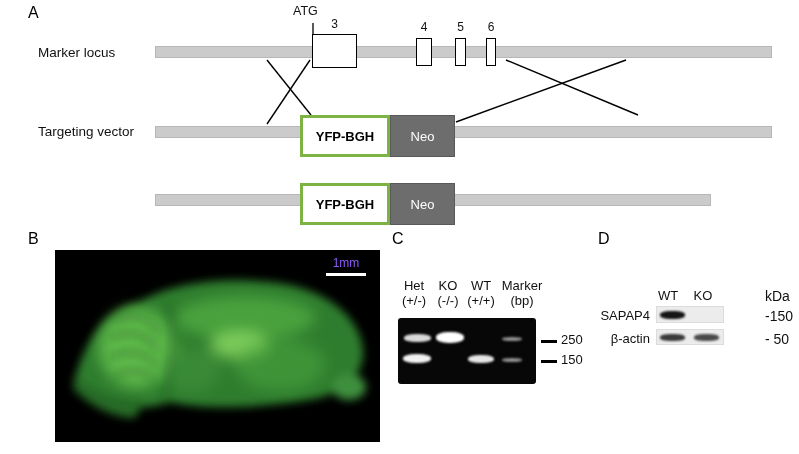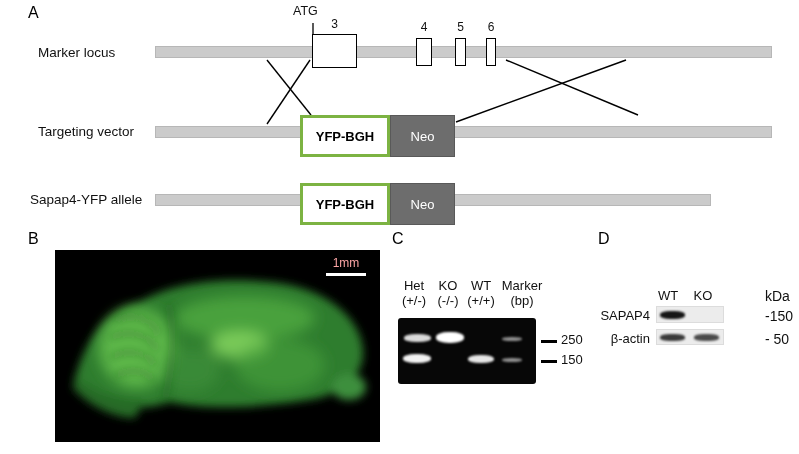--- a/index.html
+++ b/index.html
@@ -11,21 +11,21 @@
   .bar{background:#cbcbcb;border:1px solid #b7b7b7;box-sizing:border-box;height:12px;}
   .exon{background:#ffffff;border:1.5px solid #000;box-sizing:border-box;}
   .exon-num{font-size:12px;text-align:center;}
   .atg{font-size:12.5px;}
   .gene-box{box-sizing:border-box;display:flex;align-items:center;justify-content:center;
             font-size:13px;height:42px;}
   .yfp{background:#ffffff;border:3px solid #7cb342;font-weight:bold;color:#000;}
   .darkbox{background:#6d6d6d;color:#fff;border:1px solid #595959;}
   .pgk{font-size:12px;}
   .photo{background:#000;}
-  .scalebar-label{color:#fca5a5;font-size:12px;text-align:center;}
+  .scalebar-label{color:#8b5cf6;font-size:12px;text-align:center;}
   .scalebar-line{background:#fff;height:3px;}
   .lane{position:absolute;text-align:center;font-size:13px;line-height:15px;white-space:nowrap;}
   .gel{background:#070707;border-radius:3px;}
   .band{position:absolute;background:#fff;border-radius:45%;filter:blur(1.2px);}
   .marker-dash{background:#000;height:2.5px;}
   .marker-num{font-size:13px;}
   .strip{background:#ececec;border:1px solid #dcdcdc;box-sizing:border-box;}
   .blot-band{position:absolute;border-radius:40%;filter:blur(0.8px);}
   .blot-label{font-size:13px;text-align:right;white-space:nowrap;}
   .size-label{font-size:14px;white-space:nowrap;padding-left:36px;}
@@ -58,21 +58,20 @@
     <line x1="310" y1="60" x2="267" y2="124" stroke="#000" stroke-width="1.4"></line>
     <line x1="506" y1="60" x2="638" y2="115" stroke="#000" stroke-width="1.4"></line>
     <line x1="626" y1="60" x2="456" y2="122" stroke="#000" stroke-width="1.4"></line>
   </svg>
 
   <div class="abs row-label" style="left:38px;top:124px">Targeting vector</div>
   <div class="abs bar" style="left:155px;top:126px;width:617px"></div>
   <div class="abs gene-box yfp" style="left:300px;top:115px;width:90px">YFP-BGH</div>
   <div class="abs gene-box darkbox" style="left:390px;top:115px;width:65px">Neo</div>
 
-  <div class="abs row-label" style="left:30px;top:192px">Sapap4-YFP allele</div>
   <div class="abs bar" style="left:155px;top:194px;width:556px"></div>
   <div class="abs gene-box yfp" style="left:300px;top:183px;width:90px">YFP-BGH</div>
   <div class="abs gene-box darkbox" style="left:390px;top:183px;width:65px">Neo</div>
 
   <div class="abs panel-letter" style="left:28px;top:230px">B</div>
   <div class="abs photo" style="left:55px;top:250px;width:325px;height:192px">
     <svg width="325" height="192" viewBox="0 0 325 192">
       <defs>
         <filter id="bb" x="-30%" y="-30%" width="160%" height="160%">
             <feGaussianBlur stdDeviation="4"></feGaussianBlur>

